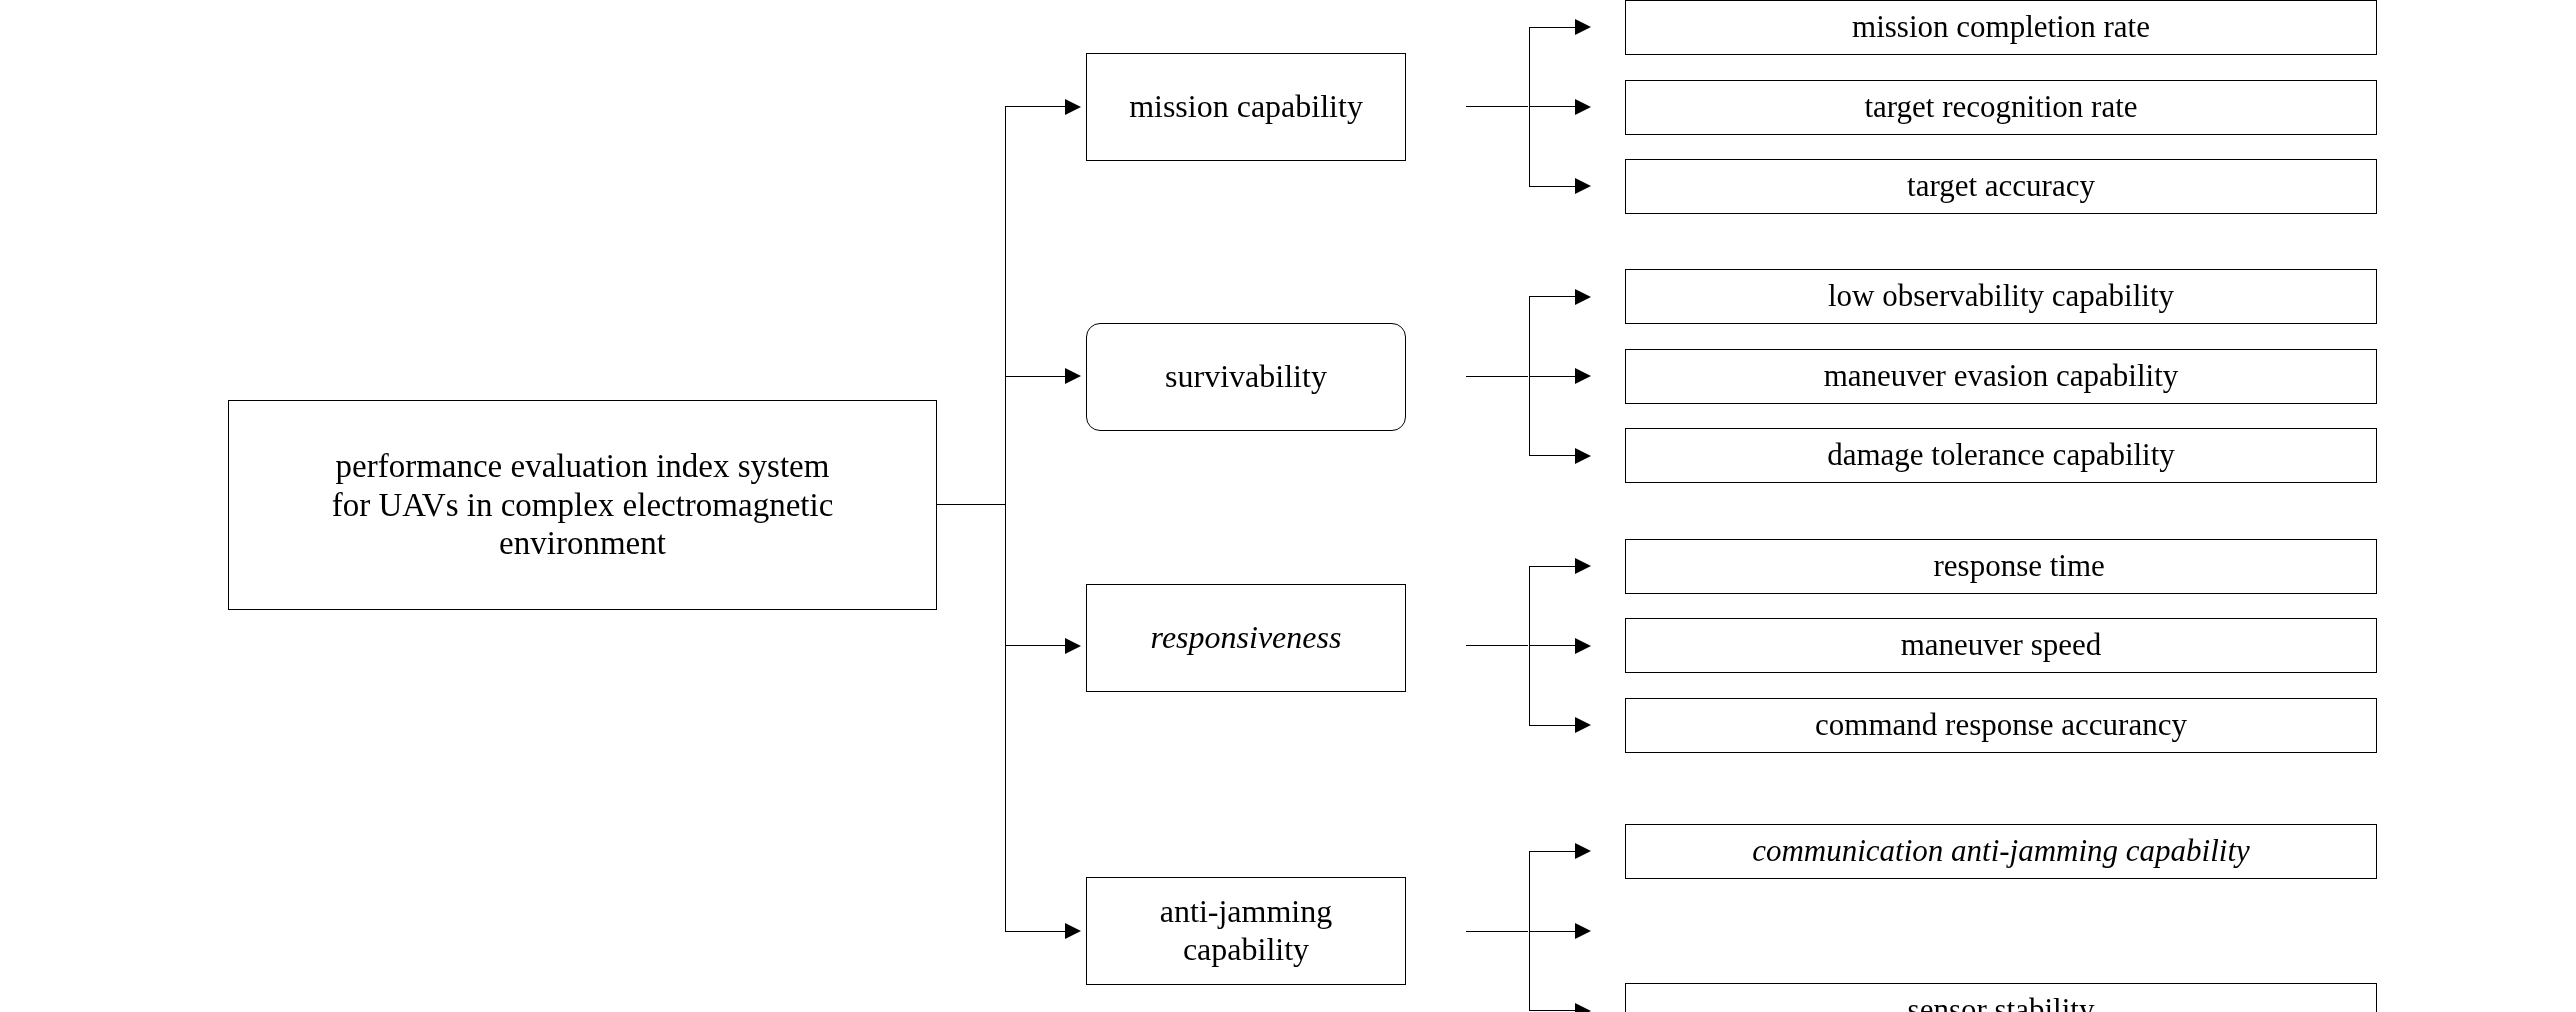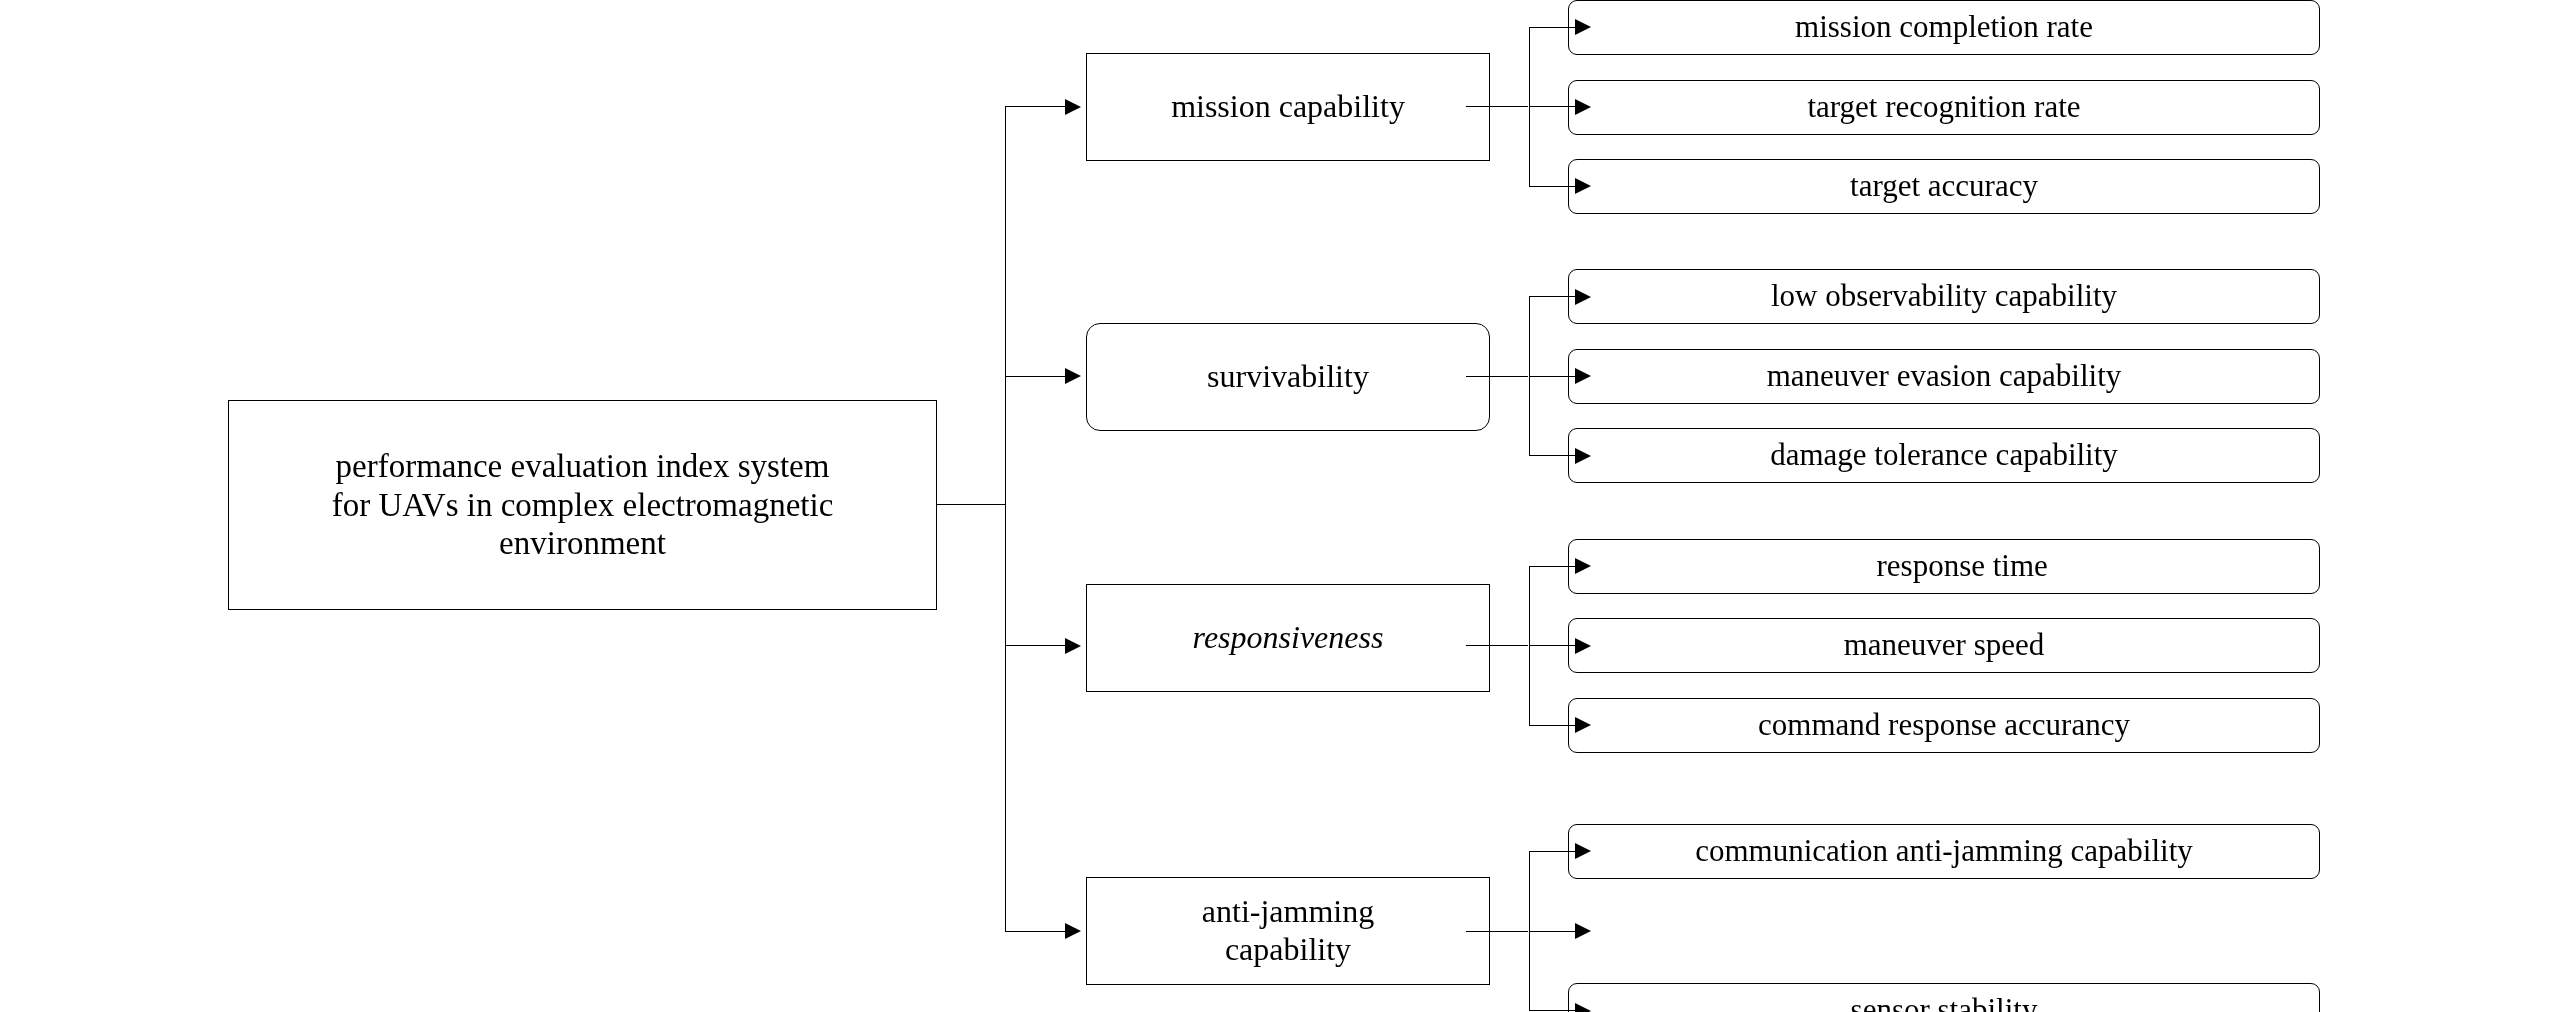--- a/index.html
+++ b/index.html
@@ -32,32 +32,31 @@
   .node-root {
     left: 228px;
     top: 400px;
     width: 709px;
     height: 210px;
     font-size: 33px;
     padding: 0 16.7px;
   }
   .node-l2 {
     left: 1086px;
-    width: 404px;
+    width: 320px;
     height: 108px;
     font-size: 32px;
     padding: 0 25px;
   }
   .node-l3 {
-    left: 1568px;
+    left: 1625px;
     width: 752px;
     height: 55px;
     font-size: 31px;
     padding: 0 7.7px;
-    border-radius: 9px;
   }
   .node-root .label,
   .node-l2 .label,
   .node-l3 .label {
     display: block;
     white-space: pre-line;
   }
 
   
   .line-h {
@@ -178,21 +177,21 @@
   <div class="node node-l2" style="top:877px;">
     <span class="label">anti-jamming
 capability</span>
   </div>
   <div class="line-h" style="left:1005px; top:931px; width:64px;"></div>
   <div class="arrow" style="left:1065px; top:923px;"></div>
 
   <div class="line-h" style="left:1466px; top:931px; width:62px;"></div>
   <div class="line-v" style="left:1529px; top:852px; height:159px;"></div>
 
-  <div class="node node-l3" style="top:824px;">
+  <div class="node node-l3" style="top:824px;font-style:italic;">
     <span class="label">communication anti-jamming capability</span>
   </div>
   <div class="line-h" style="left:1529px; top:851px; width:51px;"></div>
   <div class="arrow" style="left:1575px; top:843px;"></div>
 
   <div class="line-h" style="left:1529px; top:931px; width:51px;"></div>
   <div class="arrow" style="left:1575px; top:923px;"></div>
 
   <div class="node node-l3" style="top:983px;">
     <span class="label">sensor stability</span>

